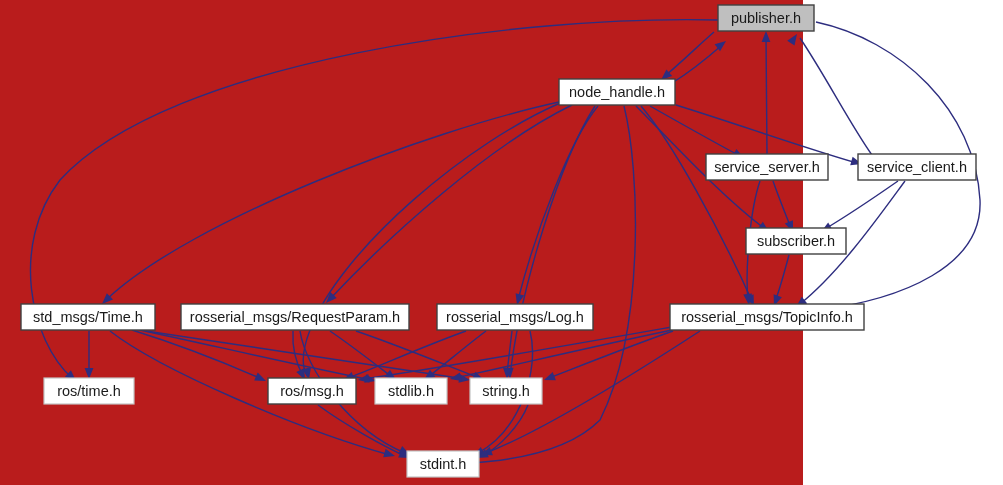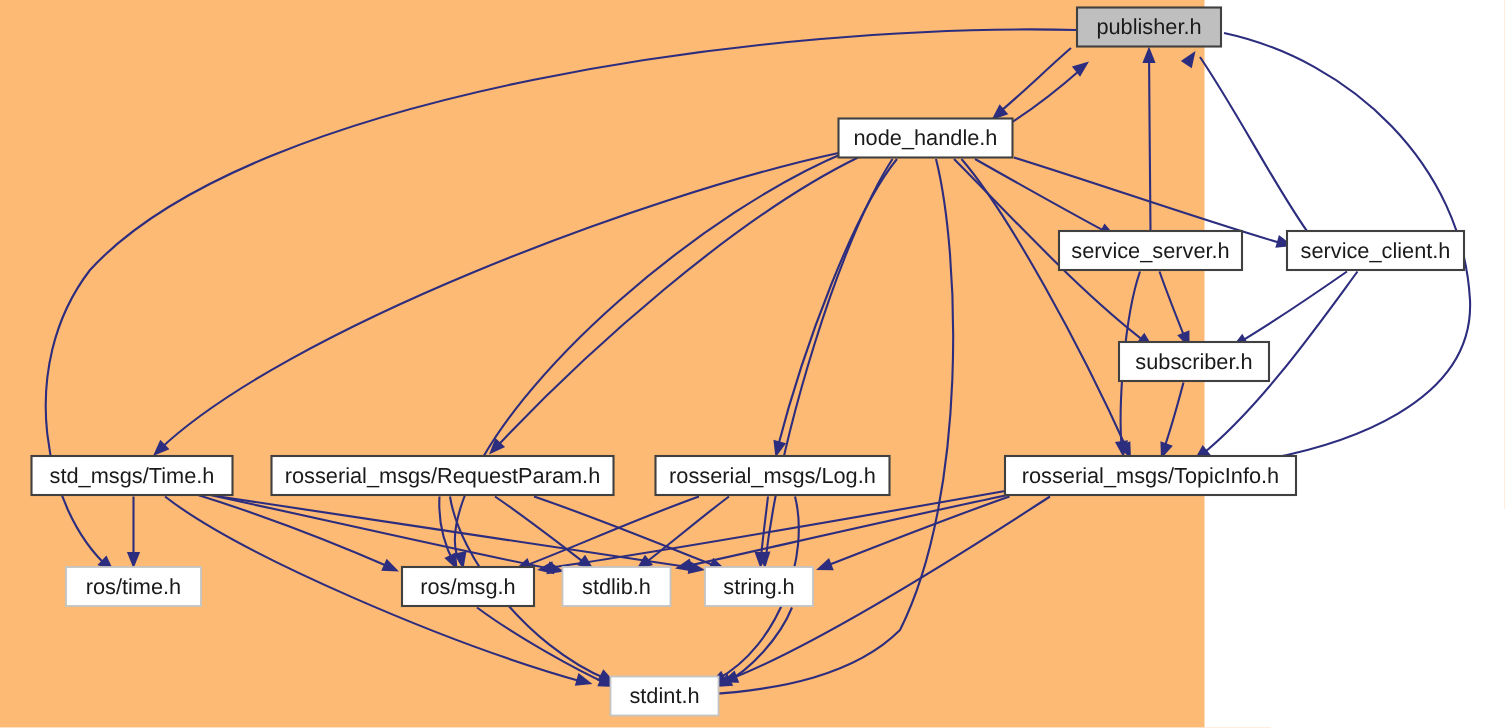--- a/index.html
+++ b/index.html
@@ -10,21 +10,21 @@
   body {
     width: 1003px;
     height: 485px;
     font-family: "Liberation Sans", sans-serif;
     overflow: hidden;
   }
   #graph-root {
     position: relative;
     width: 803px;
     height: 485px;
-    background: #fdba74;
+    background: #b91c1c;
   }
   svg#dep-graph {
     display: block;
     width: 1003px;
     height: 485px;
   }
   .edge {
     fill: none;
     stroke: #2d2d7f;
     stroke-width: 1.4;

